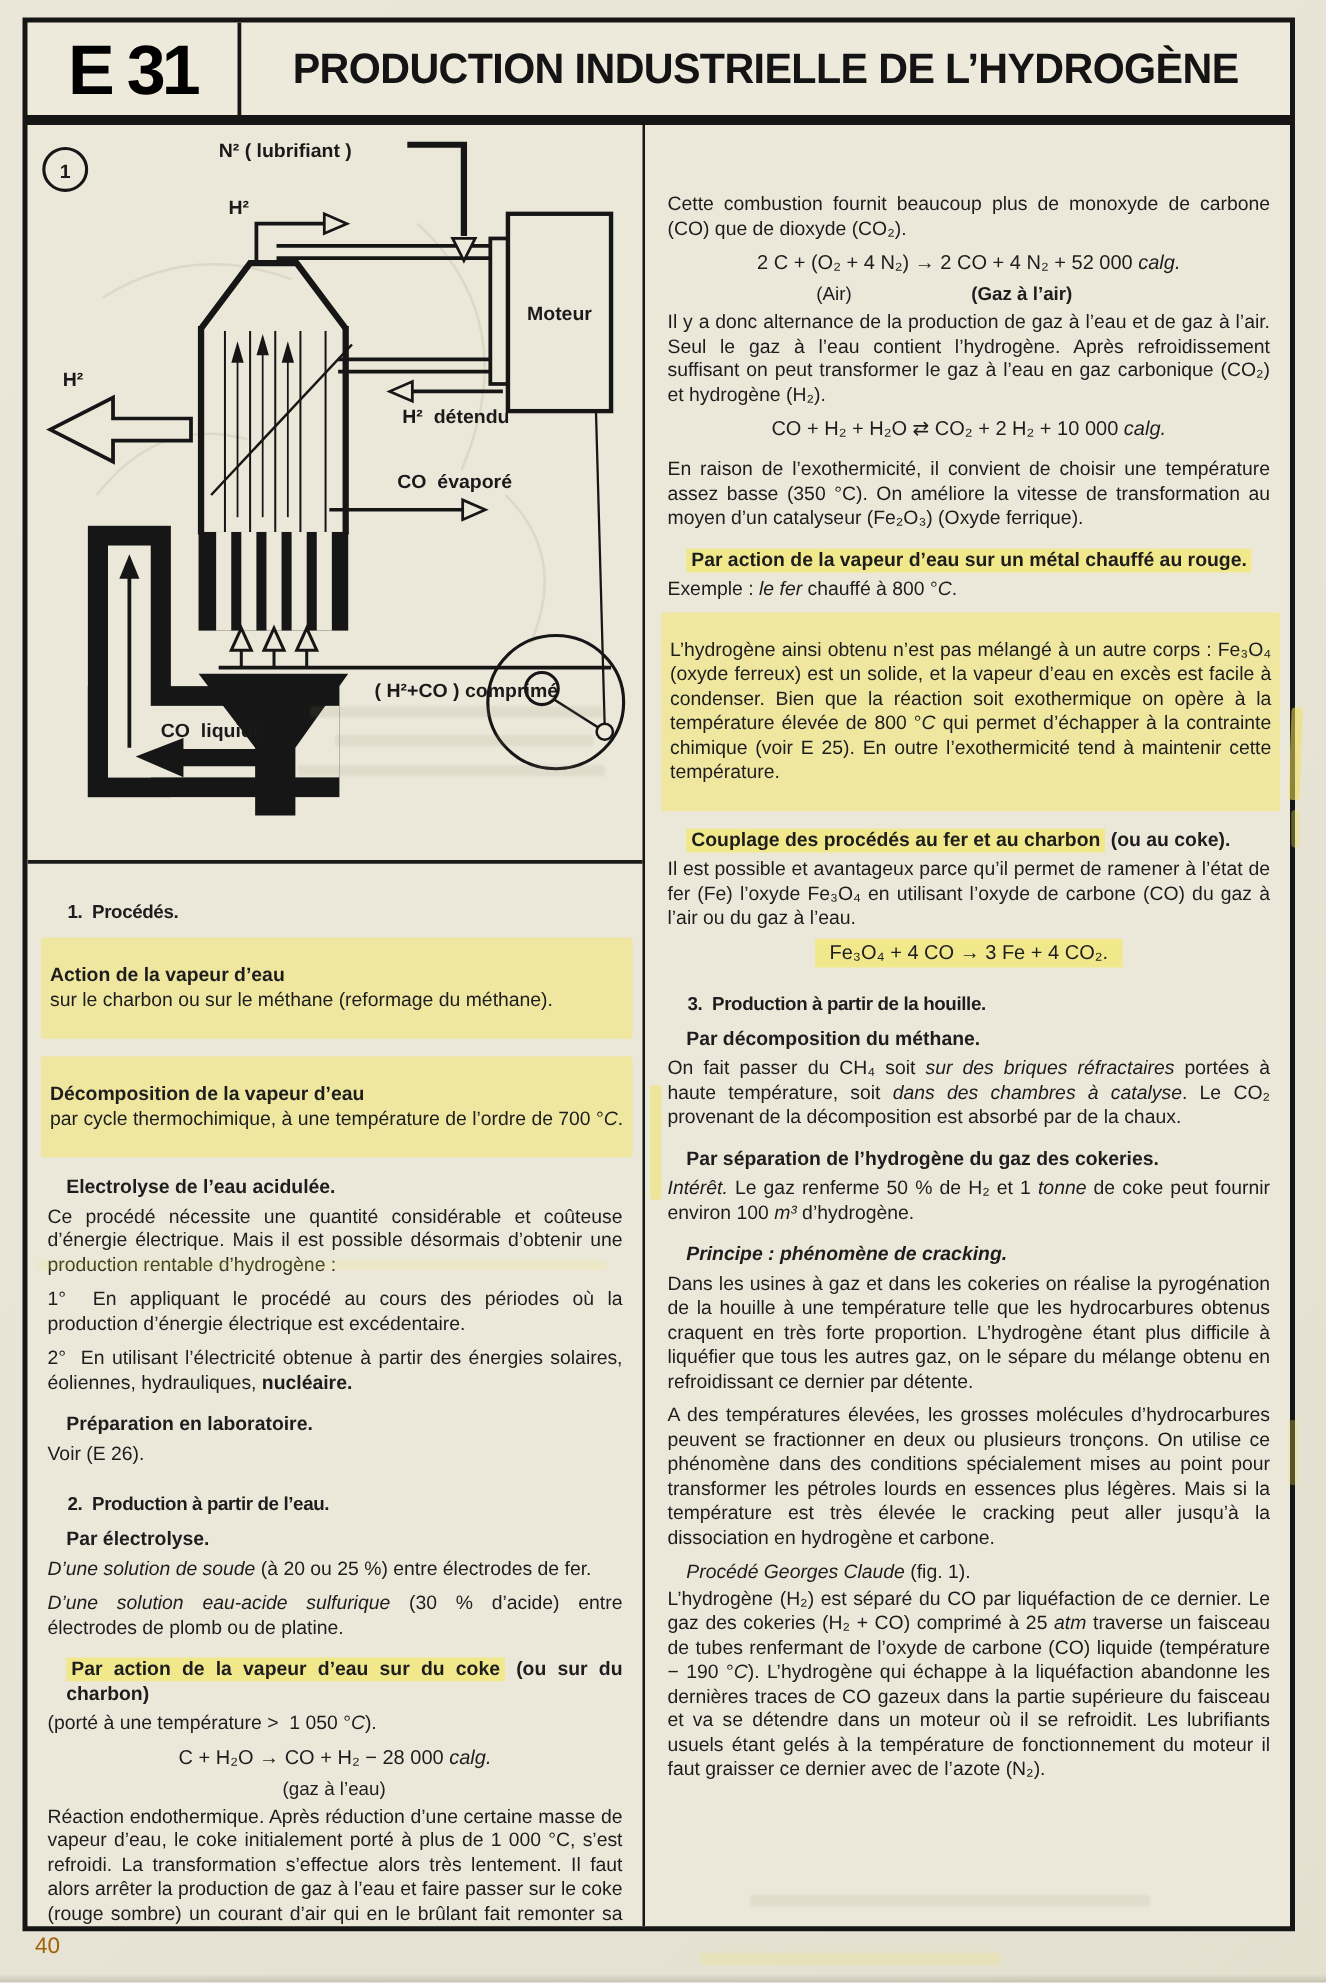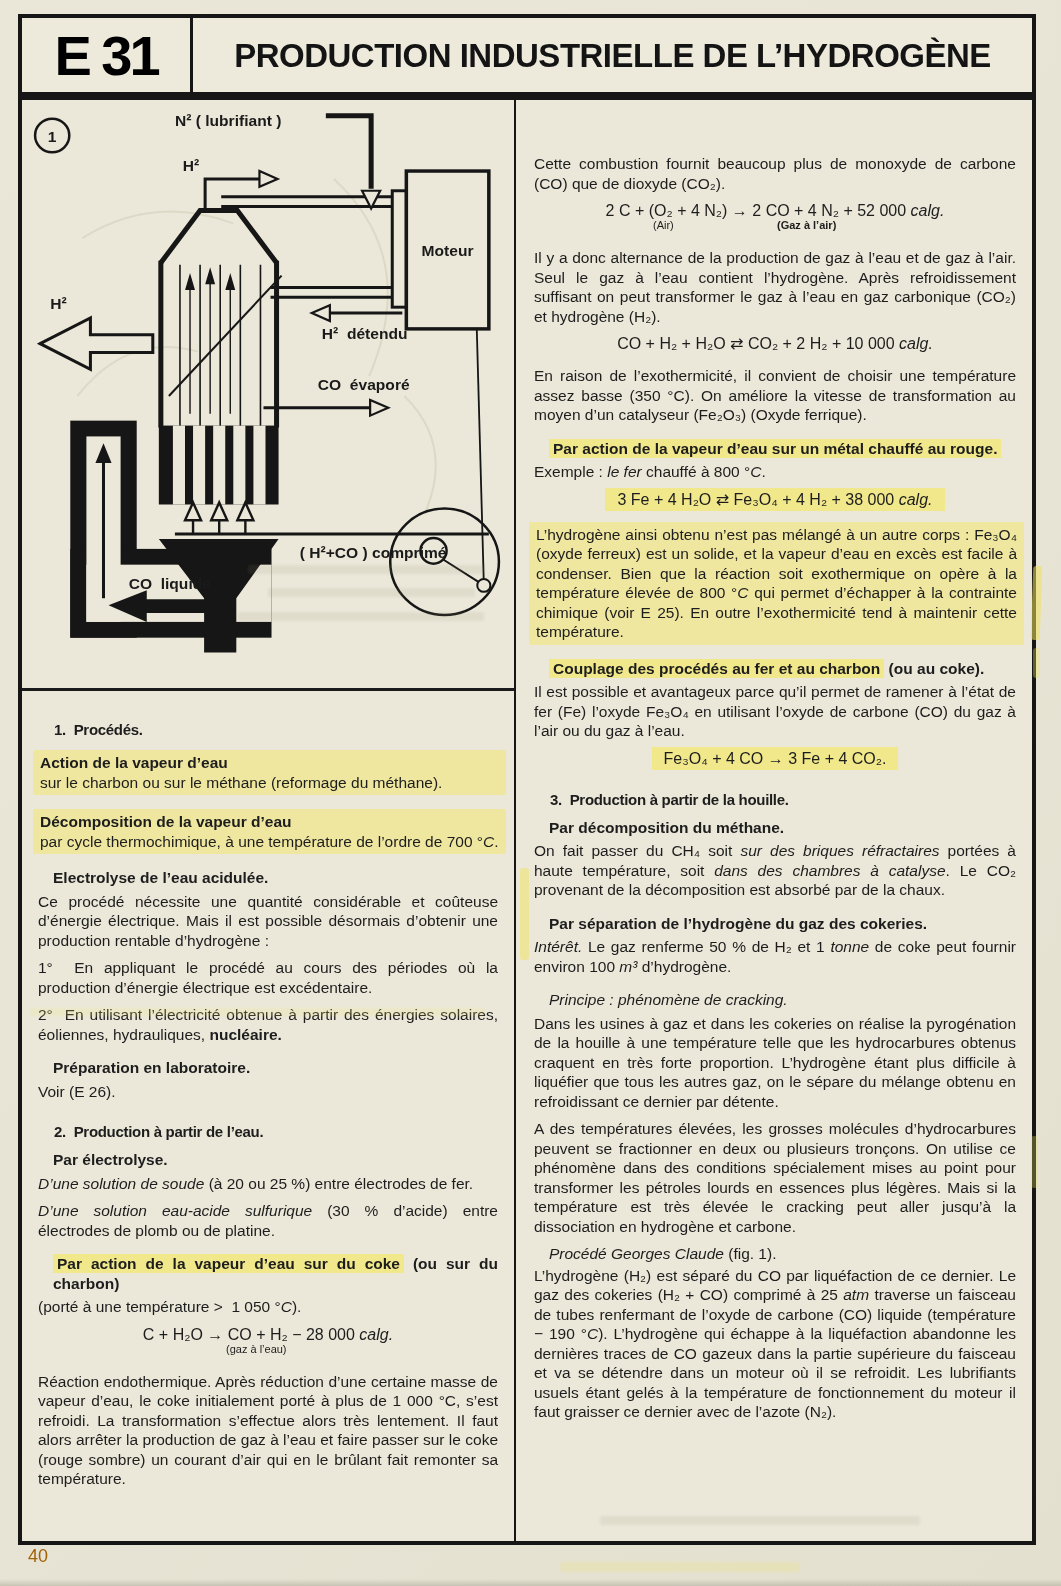--- a/index.html
+++ b/index.html
@@ -43,27 +43,27 @@
   p{margin:0 0 8px 0;font-size:15.5px;line-height:19.5px;text-align:justify;}
   .head{font-weight:700;margin:14px 0 3px 0;}
   .nosp{margin-bottom:4px;margin-left:15px;}
   h2{font-size:15px;font-weight:700;margin:22px 0 10px 16px;letter-spacing:-0.3px;}
   h2.first{margin-top:0;margin-bottom:12px;}
   .i{font-style:italic;}
   .b{font-weight:700;}
   .h{background:rgba(242,231,120,0.8);padding:1px 4px;box-decoration-break:clone;-webkit-box-decoration-break:clone;}
   .hlblock{
     background:rgba(242,231,122,0.62);border-radius:2px;
-    margin:0 -8px 14px -5px;padding:3px 7px;
+    margin:0 -8px 14px -5px;padding:21px 7px;
   }
   .hlblock p{margin:0;}
   
   .eq{position:relative;text-align:center;margin:8px 0 12px 0;font-size:16px;line-height:20px;}
   .eq.has-note{margin-bottom:27px;}
-  .eqnote{position:absolute;top:14px;font-size:11px;font-weight:400;text-align:right;}
+  .eqnote{position:absolute;top:25px;font-size:15px;font-weight:400;text-align:right;}
   .eq-air .n1{left:calc(50% - 122px);}
   .eq-air .n2{left:calc(50% + 2px);font-weight:bold;}
   .eq-coke .n1{left:calc(50% - 42px);}
   .eqhl{background:rgba(242,231,120,0.8);padding:3px 12px;}
   
   .pagenum{position:absolute;left:28px;top:1546px;font-size:18px;color:#a16207;}
   .ghost{position:absolute;background:rgba(150,140,105,0.12);filter:blur(1px);border-radius:2px;}
   .ymark{position:absolute;border-radius:3px;}
   .edge{position:absolute;left:0;bottom:0;width:100%;height:7px;
     background:linear-gradient(to bottom,rgba(0,0,0,0),rgba(60,55,40,0.18));}
@@ -239,44 +239,41 @@
 
       <div class="eq">
         <span class="eqline"><span>CO + H₂ + H₂O ⇄ CO₂ + 2 H₂ + 10 000 </span><span class="i">calg.</span></span>
       </div>
 
       <p>En raison de l’exothermicité, il convient de choisir une température assez basse (350 °C). On améliore la vitesse de transformation au moyen d’un catalyseur (Fe₂O₃) (Oxyde ferrique).</p>
 
       <p class="head nosp"><span class="b h">Par action de la vapeur d’eau sur un métal chauffé au rouge.</span></p>
       <p><span>Exemple : </span><span class="i">le fer</span><span> chauffé à 800 °</span><span class="i">C</span><span>.</span></p>
 
-      <div class="eq">
-        <span class="eqhl"><span>3 Fe + 4 H₂O ⇄ Fe₃O₄ + 4 H₂ + 38 000 </span><span class="i">calg.</span></span>
-      </div>
 
       <div class="hlblock">
         <p><span>L’hydrogène ainsi obtenu n’est pas mélangé à un autre corps : Fe₃O₄ (oxyde ferreux) est un solide, et la vapeur d’eau en excès est facile à condenser. Bien que la réaction soit exothermique on opère à la température élevée de 800 °</span><span class="i">C</span><span> qui permet d’échapper à la contrainte chimique (voir E 25). En outre l’exothermicité tend à maintenir cette température.</span></p>
       </div>
 
       <p class="head nosp"><span class="b h">Couplage des procédés au fer et au charbon</span><span> (ou au coke).</span></p>
       <p>Il est possible et avantageux parce qu’il permet de ramener à l’état de fer (Fe) l’oxyde Fe₃O₄ en utilisant l’oxyde de carbone (CO) du gaz à l’air ou du gaz à l’eau.</p>
 
       <div class="eq">
         <span class="eqhl">Fe₃O₄ + 4 CO → 3 Fe + 4 CO₂.</span>
       </div>
 
       <h2>3.&nbsp; Production à partir de la houille.</h2>
 
       <p class="head nosp" style="margin-top:4px;">Par décomposition du méthane.</p>
       <p><span>On fait passer du CH₄ soit </span><span class="i">sur des briques réfractaires</span><span> portées à haute température, soit </span><span class="i">dans des chambres à catalyse</span><span>. Le CO₂ provenant de la décomposition est absorbé par de la chaux.</span></p>
 
       <p class="head nosp">Par séparation de l’hydrogène du gaz des cokeries.</p>
       <p><span class="i">Intérêt.</span><span> Le gaz renferme 50 % de H₂ et 1 </span><span class="i">tonne</span><span> de coke peut fournir environ 100 </span><span class="i">m³</span><span> d’hydrogène.</span></p>
 
-      <p class="i head nosp" style="font-weight:400;">Principe : phénomène de cracking.</p>
+      <p class="i head nosp" style="font-weight:700;">Principe : phénomène de cracking.</p>
       <p>Dans les usines à gaz et dans les cokeries on réalise la pyrogénation de la houille à une température telle que les hydrocarbures obtenus craquent en très forte proportion. L’hydrogène étant plus difficile à liquéfier que tous les autres gaz, on le sépare du mélange obtenu en refroidissant ce dernier par détente.</p>
 
       <p>A des températures élevées, les grosses molécules d’hydrocarbures peuvent se fractionner en deux ou plusieurs tronçons. On utilise ce phénomène dans des conditions spécialement mises au point pour transformer les pétroles lourds en essences plus légères. Mais si la température est très élevée le cracking peut aller jusqu’à la dissociation en hydrogène et carbone.</p>
 
       <p class="nosp" style="margin-bottom:2px;"><span class="i">Procédé Georges Claude</span><span> (fig. 1).</span></p>
       <p><span>L’hydrogène (H₂) est séparé du CO par liquéfaction de ce dernier. Le gaz des cokeries (H₂ + CO) comprimé à 25 </span><span class="i">atm</span><span> traverse un faisceau de tubes renfermant de l’oxyde de carbone (CO) liquide (température − 190 °</span><span class="i">C</span><span>). L’hydrogène qui échappe à la liquéfaction abandonne les dernières traces de CO gazeux dans la partie supérieure du faisceau et va se détendre dans un moteur où il se refroidit. Les lubrifiants usuels étant gelés à la température de fonctionnement du moteur il faut graisser ce dernier avec de l’azote (N₂).</span></p>
     </div>
   </div>
 
   <div class="pagenum">40</div>

